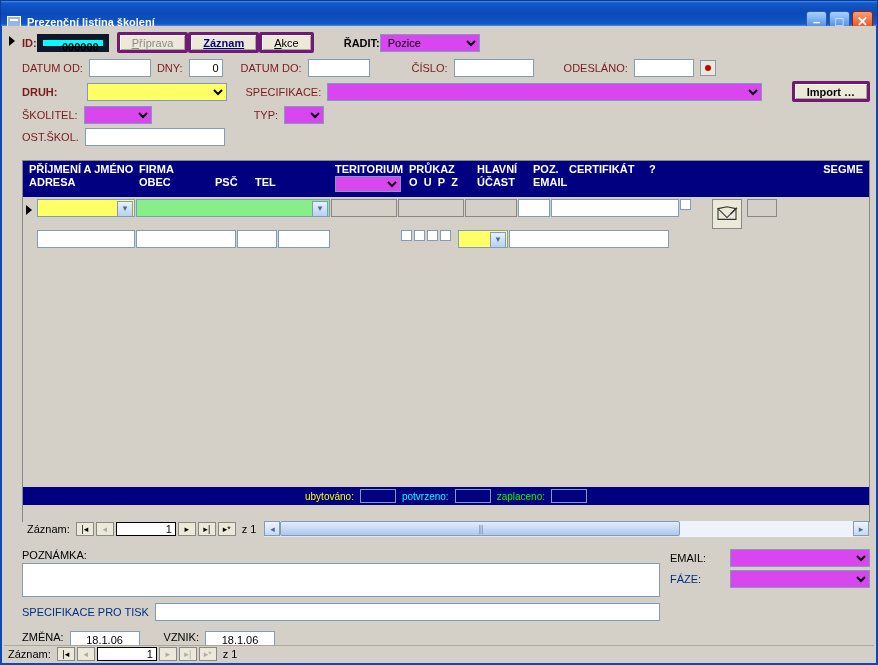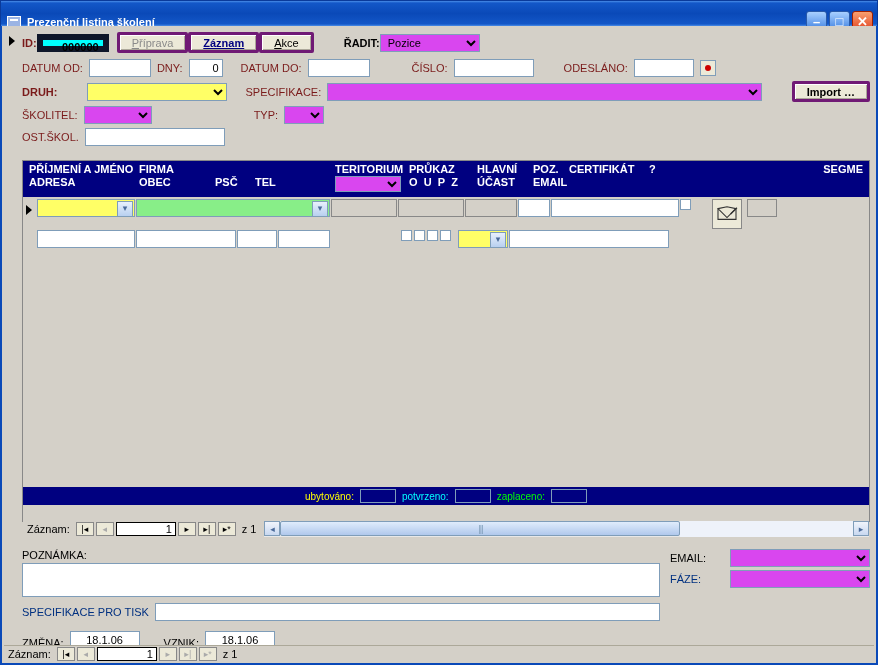--- a/index.html
+++ b/index.html
@@ -321,21 +321,21 @@
 
   <div class="section2">
     <div class="lower">
       <div class="lower-left">
         <div style="margin-bottom:2px"><span class="label" style="color:#000">POZNÁMKA:</span></div>
         <div class="biginput"></div>
         <div style="display:flex;align-items:center;gap:6px;margin-top:6px">
           <span class="label" style="color:#003080">SPECIFIKACE PRO TISK</span>
           <input class="text" style="flex: 1 1 0%;" value="">
         </div>
-        <div style="display:flex;align-items:flex-end;gap:6px;margin-top:10px">
+        <div style="display:flex;align-items:flex-start;gap:6px;margin-top:10px">
           <span class="label" style="color:#000">ZMĚNA:</span>
           <input class="text" style="width: 70px; text-align: center;" value="18.1.06">
           <span style="width:12px"></span>
           <span class="label" style="color:#000">VZNIK:</span>
           <input class="text" style="width: 70px; text-align: center;" value="18.1.06">
         </div>
       </div>
       <div class="lower-right">
         <div style="display:flex;align-items:center;gap:4px;margin-bottom:3px">
           <span class="label" style="color:#000;width:56px">EMAIL:</span>

